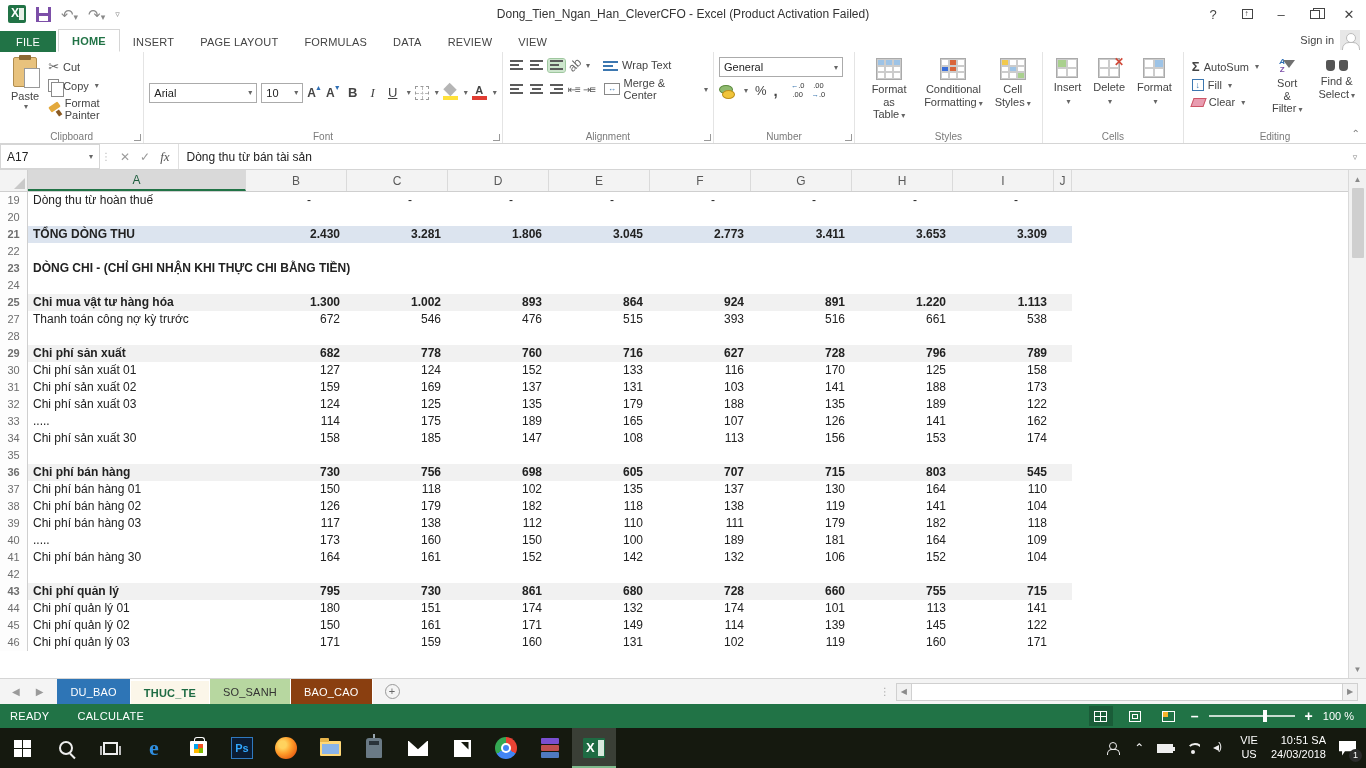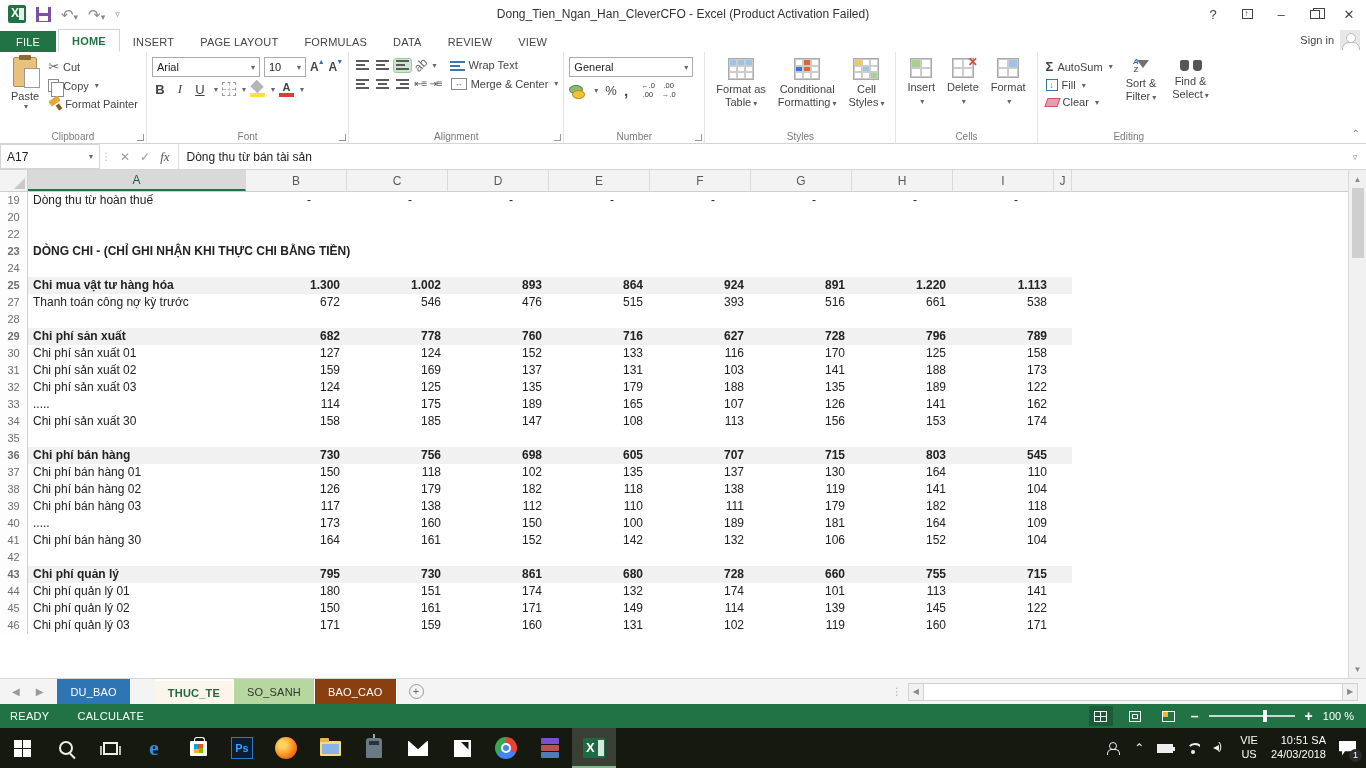--- a/index.html
+++ b/index.html
@@ -54,21 +54,21 @@
   .clipboard-ico::before { content:""; position:absolute; left:5px; top:-3px; width:12px; height:5px; background:#8d6a33; border-radius:1px; }
   .clipboard-ico::after { content:""; position:absolute; right:-4px; bottom:-2px; width:14px; height:18px; background:#fff; border:1px solid #999; }
   .clip-col { display:flex; flex-direction:column; justify-content:flex-start; gap:1px; padding-top:2px; }
   .scissors { color:#666; font-size:13px; }
   .copy-ico { width:11px; height:13px; border:1px solid #8a8a8a; background:#fff; position:relative; }
   .copy-ico::before { content:""; position:absolute; left:2px; top:2px; width:11px; height:13px; border:1px solid #8a8a8a; background:#fff; }
   .brush-ico { width:13px; height:13px; position:relative; }
   .brush-ico::before { content:""; position:absolute; left:1px; top:1px; width:11px; height:6px; background:#e3a93c; transform:rotate(-35deg); border-radius:1px; }
   .brush-ico::after { content:""; position:absolute; right:0; bottom:0; width:4px; height:6px; background:#8a5a22; transform:rotate(-35deg); }
   
-  .fgroup-inner { display:flex; flex-direction:column; gap:4px; padding-top:2px; }
+  .fgroup-inner { display:flex; flex-direction:row; gap:4px; padding-top:2px;justify-content:flex-end; }
   .combo { border:1px solid #ababab; background:#fff; display:flex; align-items:center;
     height:20px; padding:0 4px; font-size:11px; color:#222; }
   .combo .dd { margin-left:auto; }
   .font-row1, .font-row2 { display:flex; align-items:center; gap:4px; }
   .grow-font { font-size:12px; font-weight:bold; position:relative; padding-right:6px; }
   .grow-font sup { font-size:7px; color:#2f6fb5; position:absolute; top:-2px; right:0; }
   .bi { font-size:13px; width:16px; text-align:center; }
   .borders-ico { width:14px; height:14px; border:1px dashed #9a9a9a; position:relative; }
   .borders-ico::before { content:""; position:absolute; left:50%; top:0; bottom:0; border-left:1px dashed #bbb; }
   .borders-ico::after { content:""; position:absolute; top:50%; left:0; right:0; border-top:1px dashed #bbb; }
@@ -598,20 +598,35 @@
           <div class="c-val"></div>
           <div class="c-val"></div>
           <div class="c-val"></div>
           <div class="c-val"></div>
           <div class="c-val"></div>
           <div class="c-val"></div>
           <div class="c-val"></div>
           <div class="c-j"></div>
         </div>
       </div>
+      <div class="grow rbold">
+        <div class="rn">21</div>
+        <div class="cells band-blue">
+          <div class="c-label">TỔNG DÒNG THU</div>
+          <div class="c-val">2.430</div>
+          <div class="c-val">3.281</div>
+          <div class="c-val">1.806</div>
+          <div class="c-val">3.045</div>
+          <div class="c-val">2.773</div>
+          <div class="c-val">3.411</div>
+          <div class="c-val">3.653</div>
+          <div class="c-val">3.309</div>
+          <div class="c-j"></div>
+        </div>
+      </div>
       <div class="grow">
         <div class="rn">22</div>
         <div class="cells">
           <div class="c-label"></div>
           <div class="c-val"></div>
           <div class="c-val"></div>
           <div class="c-val"></div>
           <div class="c-val"></div>
           <div class="c-val"></div>
           <div class="c-val"></div>
@@ -974,21 +989,21 @@
   </div>
 </div>
 
 <div class="tabstrip">
   <div class="ts-nav">
     <span>◀</span>
     <span>▶</span>
   </div>
   <div id="sheetTabs" style="display:flex;align-items:stretch;">
       <div class="stab" style="background: rgb(46, 117, 182); color: rgb(255, 255, 255);">DU_BAO</div>
-      <div class="stab active" style="background: rgb(251, 246, 233); color: rgb(30, 107, 67); margin-left: 24px;">THUC_TE</div>
+      <div class="stab active" style="background: rgb(251, 246, 233); color: rgb(30, 107, 67);">THUC_TE</div>
       <div class="stab" style="background: rgb(183, 215, 160); color: rgb(51, 51, 51);">SO_SANH</div>
       <div class="stab" style="background: rgb(138, 63, 16); color: rgb(255, 255, 255);">BAO_CAO</div>
     </div>
   <div class="newsheet">
       <span class="ns-circle">+</span>
     </div>
   <div style="flex:1"></div>
   <div class="ts-dots">⋮</div>
   <div class="hscroll" style="width:520px">
     <div class="hs-arrow">◀</div>

